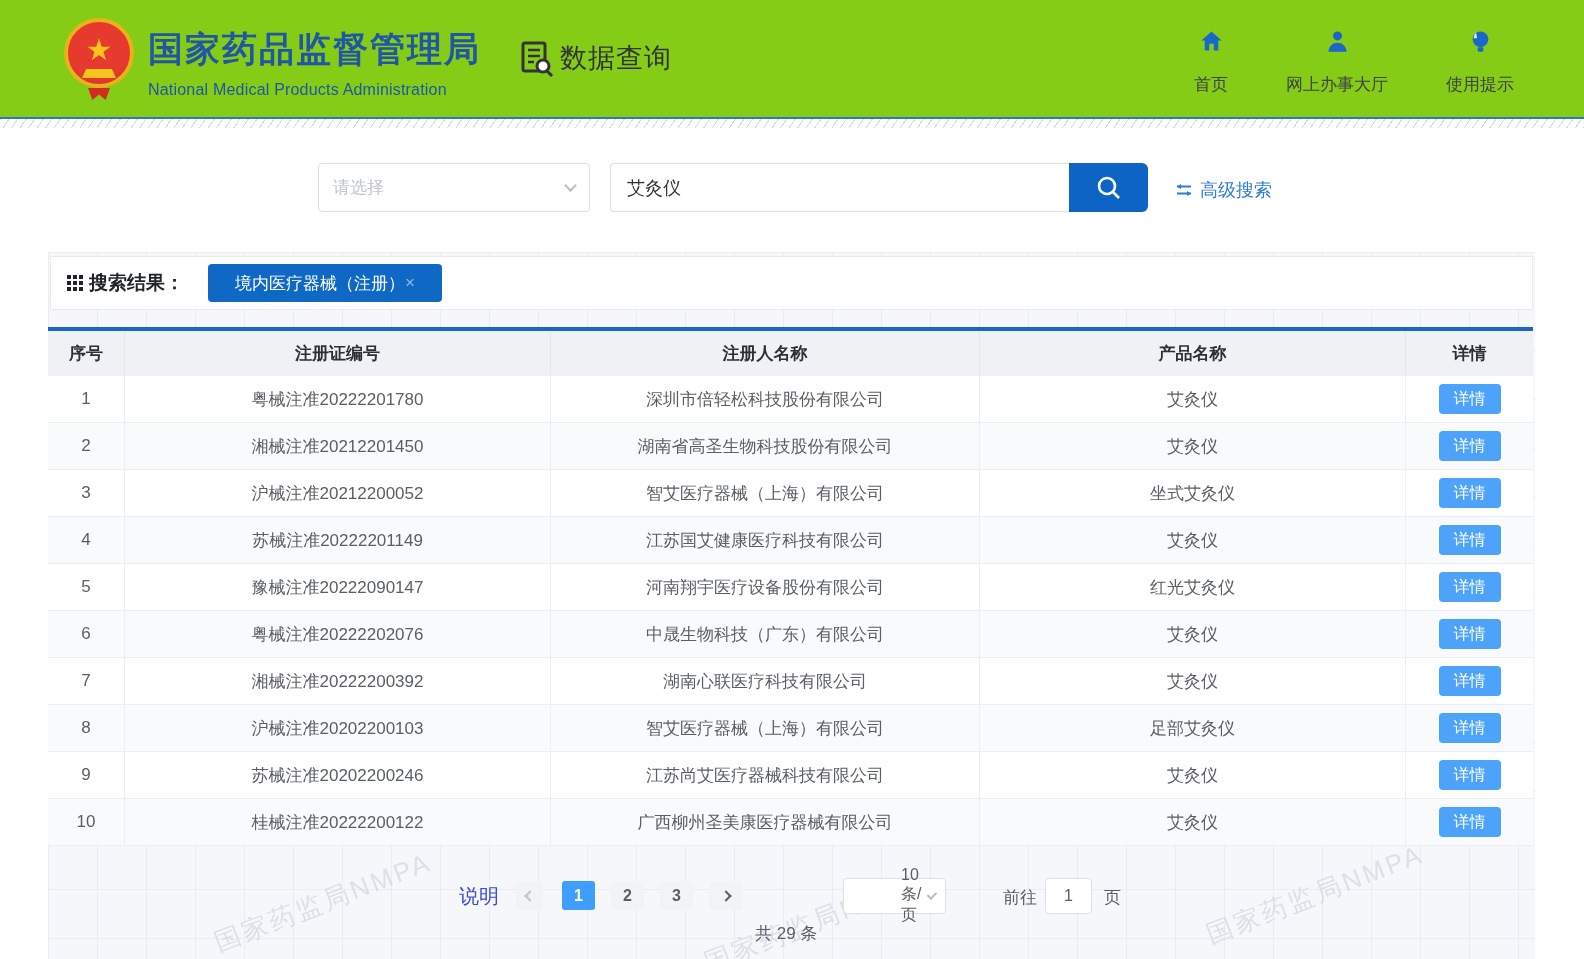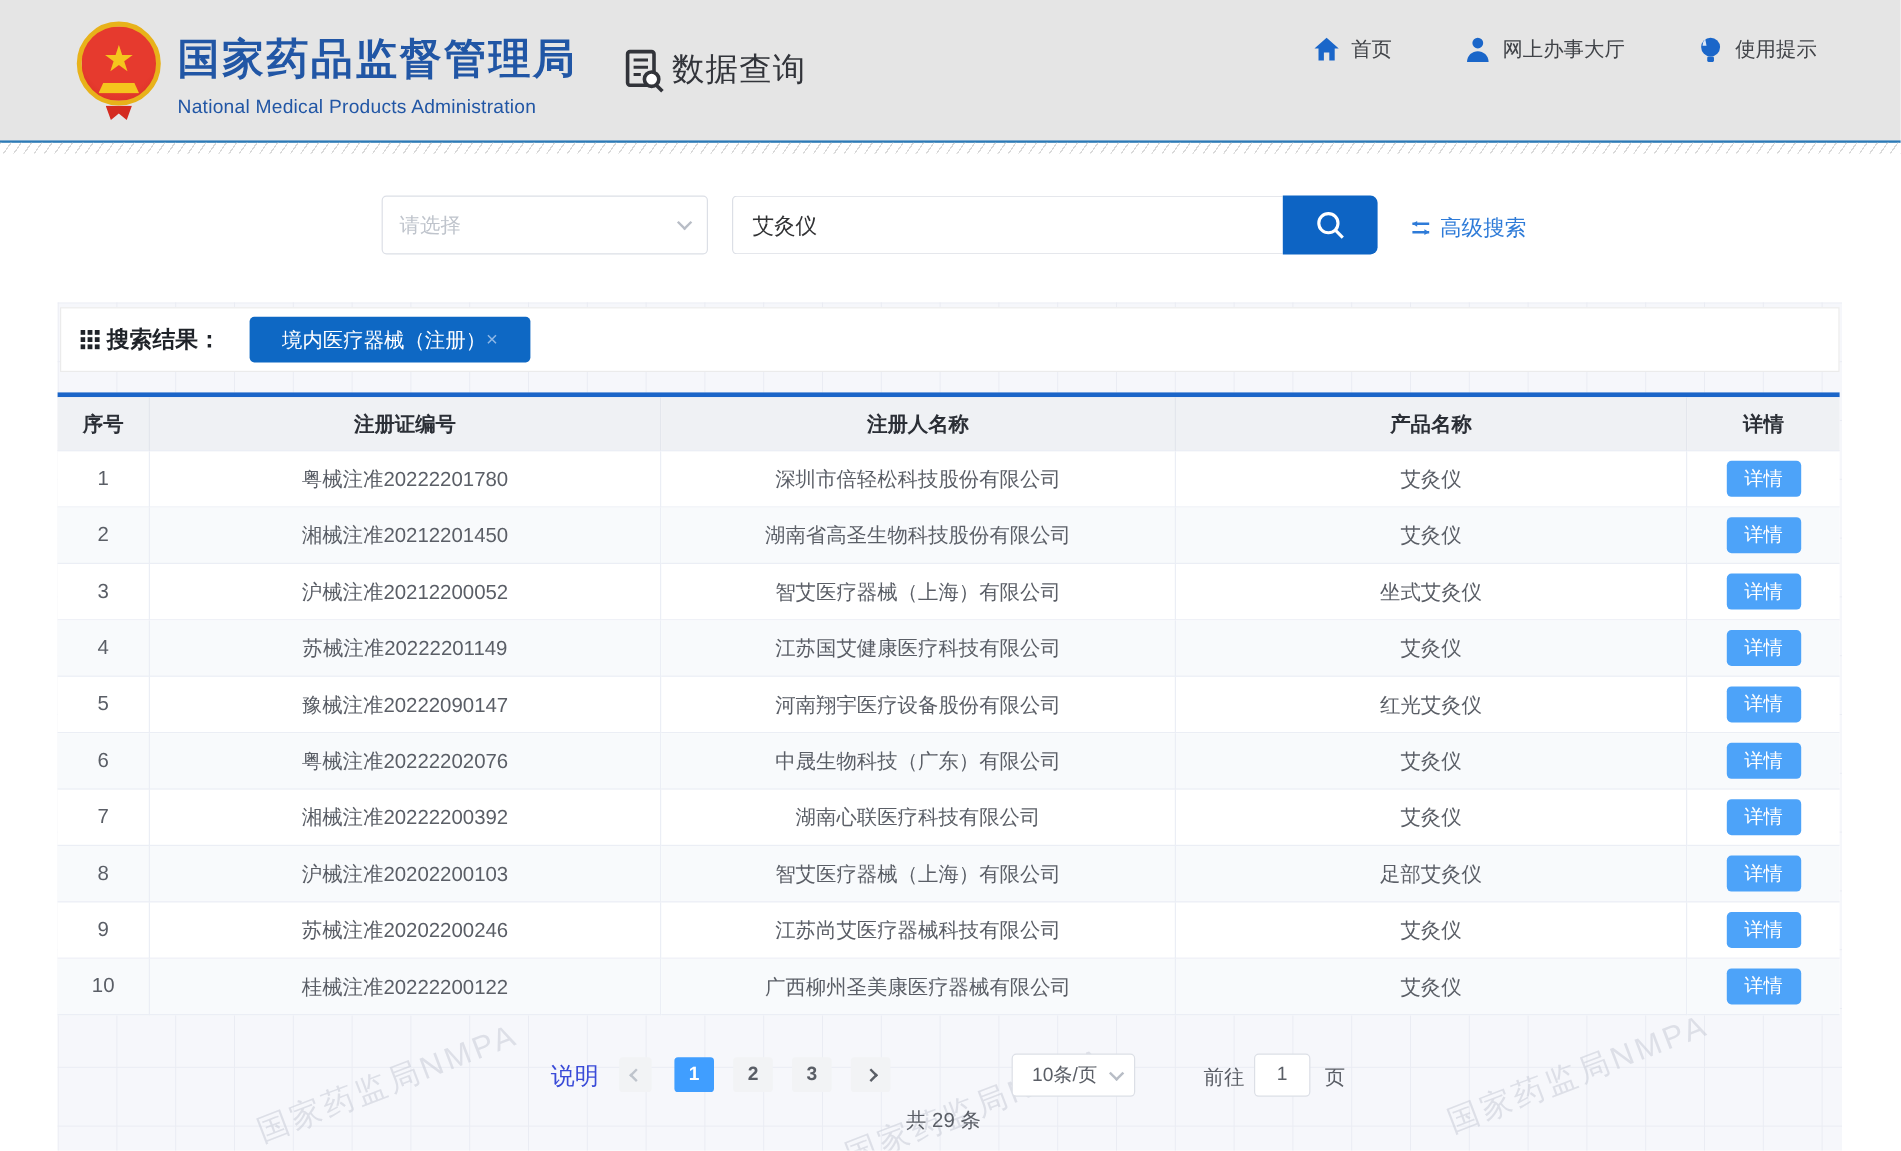--- a/index.html
+++ b/index.html
@@ -1,21 +1,21 @@
 <!DOCTYPE html>
 <html><head>
 <meta charset="utf-8">
 <style>
   * { margin:0; padding:0; box-sizing:border-box; }
   html,body { width:1584px; height:959px; overflow:hidden; background:#fff;
     font-family:"Liberation Sans","DejaVu Sans",sans-serif; }
   .page { position:relative; width:1584px; height:959px; background:#fff; }
 
   
-  .header { position:absolute; left:0; top:0; width:1584px; height:117px; background:#e5e5e5; }
+  .header { position:absolute; left:0; top:0; width:1584px; height:117px; background:#84cc16; }
   .blue-rule { position:absolute; left:0; top:117px; width:1584px; height:2px; background:#2d7ab6; }
   .hatch { position:absolute; left:0; top:119px; width:1584px; height:9px;
     background:repeating-linear-gradient(125deg,#d9d9d9 0 1px,transparent 1px 7px); }
 
   .emblem { position:absolute; left:64px; top:18px; width:70px; height:70px; border-radius:50%;
     background:radial-gradient(circle at 50% 42%, #e63a2e 0 62%, #d42b20 100%);
     border:4px solid #e8b21a; display:flex; align-items:center; justify-content:center; }
   .emblem::before { content:"★"; color:#f5c51d; font-size:30px; line-height:1; margin-top:-6px; }
   .emblem::after { content:""; position:absolute; left:50%; bottom:6px; transform:translateX(-50%);
     width:34px; height:9px; background:#f5c51d; border-radius:2px 2px 0 0;
@@ -24,21 +24,21 @@
     clip-path:polygon(0 0,100% 0,80% 100%,50% 55%,20% 100%); }
 
   .org-titles { position:absolute; left:148px; top:26px; }
   .org-cn { font-size:35px; font-weight:bold; color:#2156a5; letter-spacing:2px; }
   .org-en { font-size:16px; color:#2156a5; margin-top:8px; letter-spacing:.2px; }
 
   .app-title { position:absolute; left:516px; top:38px; display:flex; align-items:center; gap:4px; }
   .app-title .txt { font-size:27px; color:#32343a; letter-spacing:1px; }
 
   .top-nav { position:absolute; right:70px; top:28px; display:flex; gap:58px; }
-  .nav-item { display:flex; flex-direction:row; align-items:center; gap:7px; cursor:pointer; }
+  .nav-item { display:flex; flex-direction:column; align-items:center; gap:18px; cursor:pointer; }
   .nav-item .lbl { font-size:17px; color:#404348; white-space:nowrap; }
 
   
   .select-box { position:absolute; left:318px; top:163px; width:272px; height:49px; background:#fff;
     border:1px solid #dcdfe6; border-radius:4px; display:flex; align-items:center;
     justify-content:space-between; padding:0 14px; cursor:pointer; }
   .placeholder { font-size:17px; color:#bfc4cc; }
   .chev { width:9px; height:9px; border-right:2px solid #b8bdc6; border-bottom:2px solid #b8bdc6;
     transform:rotate(45deg); margin-top:-4px; }
   .search-input { position:absolute; left:610px; top:163px; width:459px; height:49px;
@@ -86,21 +86,21 @@
     font-size:16px; font-weight:bold; color:#5a5e66; cursor:pointer; display:flex; align-items:center;
     justify-content:center; font-family:inherit; }
   .pg-btn.active { background:#409eff; color:#fff; }
   .arrow { width:8px; height:8px; border-right:2px solid #5a5e66; border-bottom:2px solid #5a5e66; }
   .arrow.left  { transform:rotate(135deg); border-color:#bfc4cc; }
   .arrow.right { transform:rotate(-45deg); }
   .total-txt { position:absolute; left:755px; top:886px; font-size:17px; color:#5a5e66;margin-top:36px; }
   .size-select { position:absolute; left:843px; top:878px; width:103px; height:36px; background:#fff;
     border:1px solid #dcdfe6; border-radius:4px; display:flex; align-items:center;
     justify-content:space-between; padding:0 10px 0 16px; cursor:pointer; }
-  .size-select .txt { font-size:16px; color:#5a5e66; }
+  .size-select .txt { font-size:16px; color:#5a5e66;margin-left:41px; }
   .goto-label { position:absolute; left:1003px; top:886px; font-size:17px; color:#5a5e66; }
   .goto-input { position:absolute; left:1045px; top:878px; width:47px; height:36px; border:1px solid #dcdfe6;
     border-radius:4px; text-align:center; font-size:16px; color:#5a5e66; outline:none; font-family:inherit; background:#fff; }
   .goto-suffix { position:absolute; left:1104px; top:886px; font-size:17px; color:#5a5e66; }
 
   svg { display:block; }
 </style>
 </head>
 <body>
 

